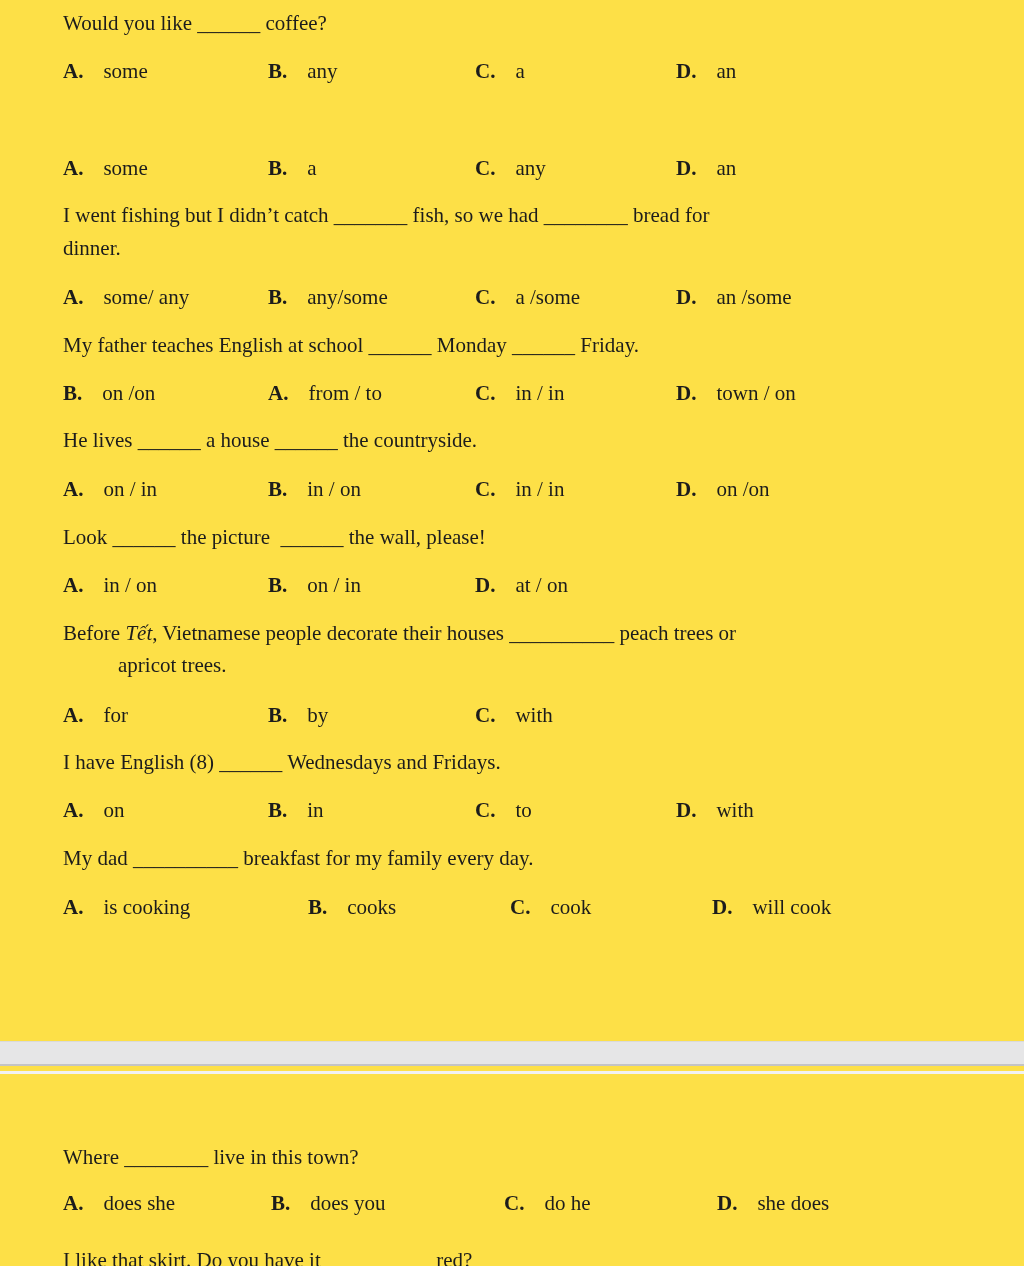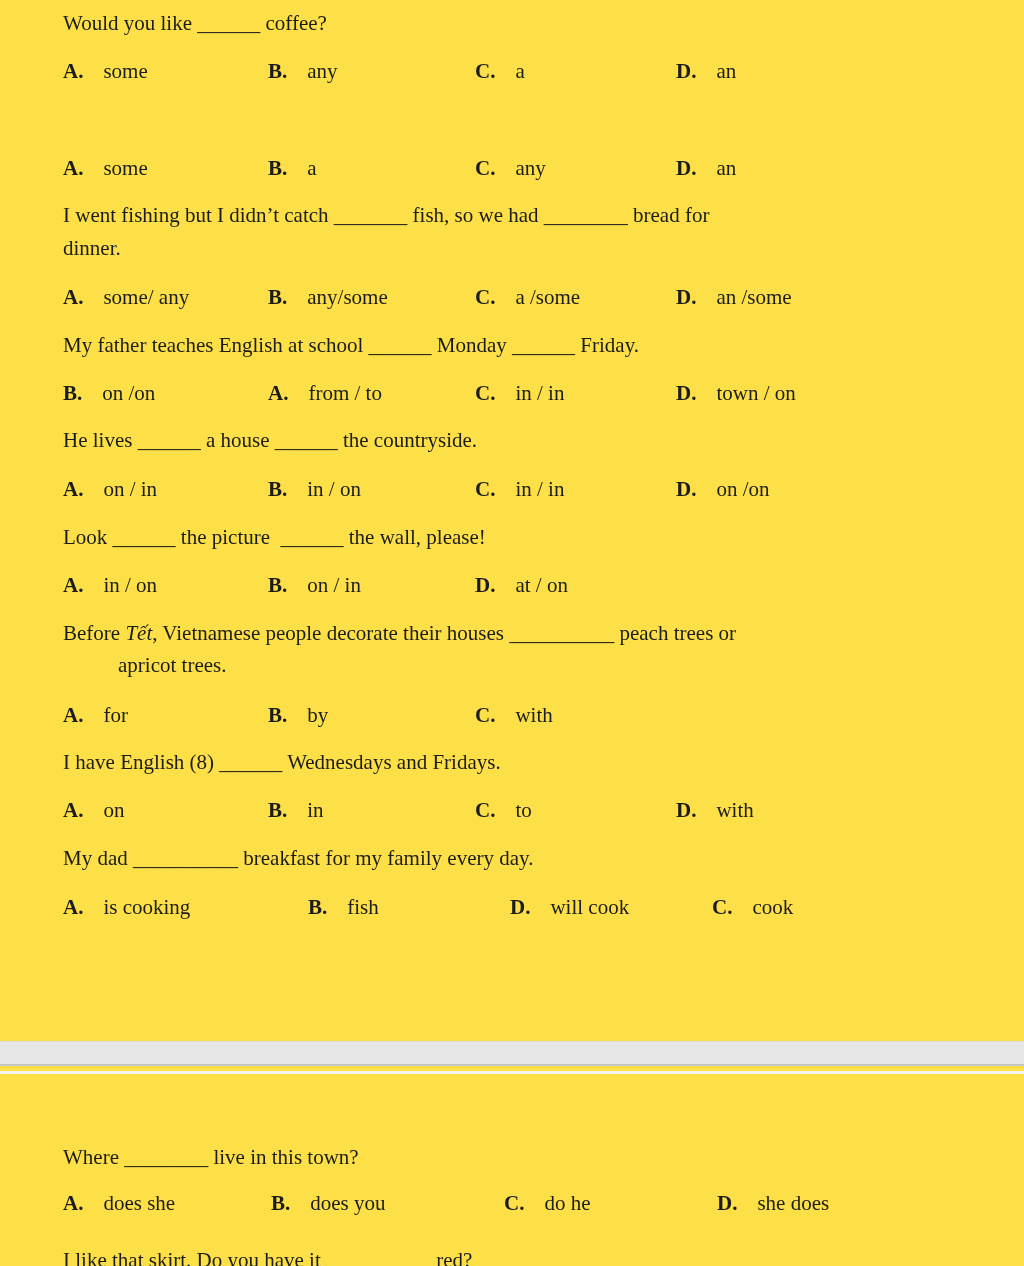--- a/index.html
+++ b/index.html
@@ -129,23 +129,23 @@
   <div class="options-row" style="top:797px">
     <span class="opt"><span class="opt-letter">A.</span><span class="opt-text">on</span></span>
     <span class="opt"><span class="opt-letter">B.</span><span class="opt-text">in</span></span>
     <span class="opt"><span class="opt-letter">C.</span><span class="opt-text">to</span></span>
     <span class="opt"><span class="opt-letter">D.</span><span class="opt-text">with</span></span>
   </div>
 
   <div class="line" style="top:845px">My dad __________ breakfast for my family every day.</div>
   <div class="options-row cols-wide" style="top:894px">
     <span class="opt"><span class="opt-letter">A.</span><span class="opt-text">is cooking</span></span>
-    <span class="opt"><span class="opt-letter">B.</span><span class="opt-text">fish</span></span>
+    <span class="opt"><span class="opt-letter">B.</span><span class="opt-text">cooks</span></span>
+    <span class="opt"><span class="opt-letter">C.</span><span class="opt-text">cook</span></span>
     <span class="opt"><span class="opt-letter">D.</span><span class="opt-text">will cook</span></span>
-    <span class="opt"><span class="opt-letter">C.</span><span class="opt-text">cook</span></span>
   </div>
 
   <div class="page-break"></div>
   <div class="page-break-shadow"></div>
 
   <div class="line" style="top:1144px">Where ________ live in this town?</div>
   <div class="options-row cols-last" style="top:1190px">
     <span class="opt"><span class="opt-letter">A.</span><span class="opt-text">does she</span></span>
     <span class="opt"><span class="opt-letter">B.</span><span class="opt-text">does you</span></span>
     <span class="opt"><span class="opt-letter">C.</span><span class="opt-text">do he</span></span>

